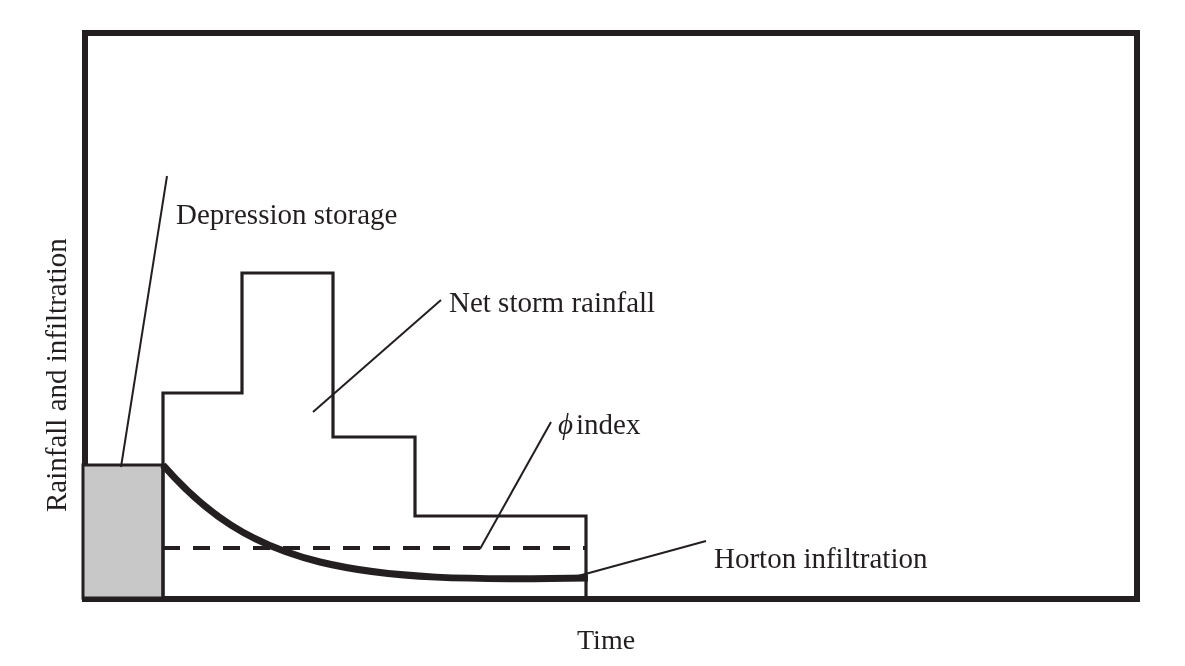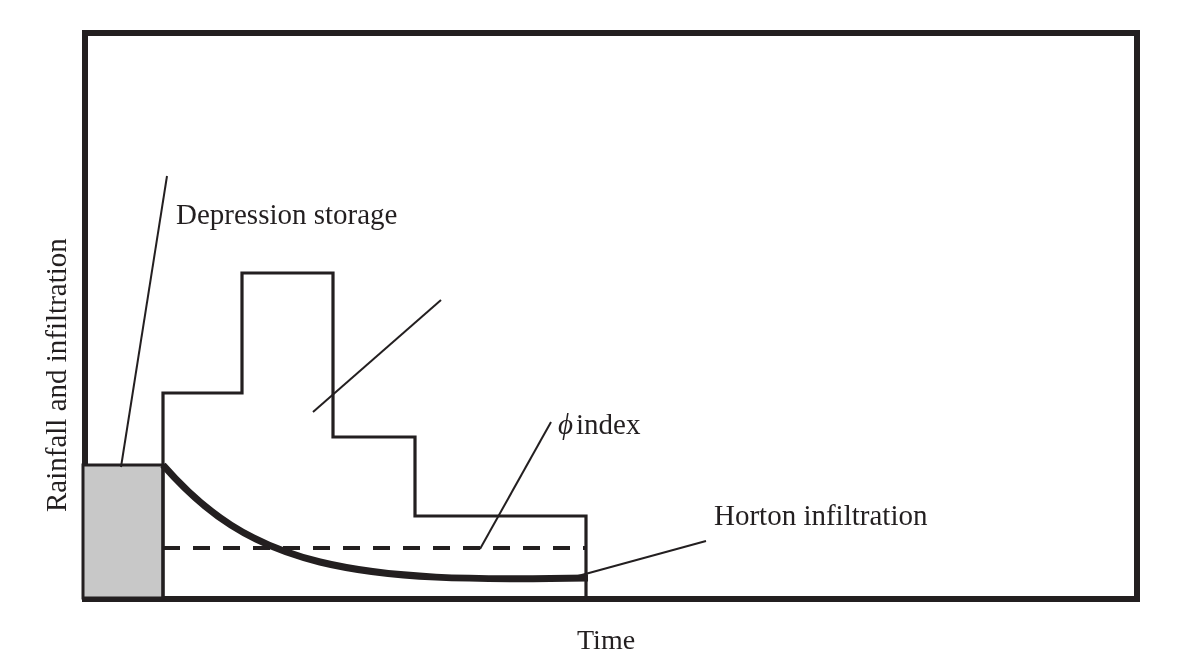--- a/index.html
+++ b/index.html
@@ -78,18 +78,19 @@
     <line x1="551" y1="422" x2="480" y2="549" stroke="#231f20" stroke-width="2"></line>
     <line x1="706" y1="541" x2="578" y2="576" stroke="#231f20" stroke-width="2"></line>
   </svg>
 
   <div class="lbl" id="axis-label-y" style="left:42px; top:512px;">Rainfall and infiltration</div>
 
   <div class="lbl" id="axis-label-x" style="left:577px; top:626px;">Time</div>
 
   <div class="lbl" id="label-depression-storage" style="left:176px; top:160px;">Depression storage</div>
 
+  <div class="lbl" id="label-net-storm-rainfall" style="left:449px; top:288px;">Net storm rainfall</div>
 
   <div class="lbl" id="label-phi-index" style="left:558px; top:410px;"><span class="phi">ϕ</span><span>index</span></div>
 
-  <div class="lbl" id="label-horton-infiltration" style="left:714px; top:501px;">Horton infiltration</div>
+  <div class="lbl" id="label-horton-infiltration" style="left:714px; top:544px;">Horton infiltration</div>
 
 </div>
 
 </body></html>

